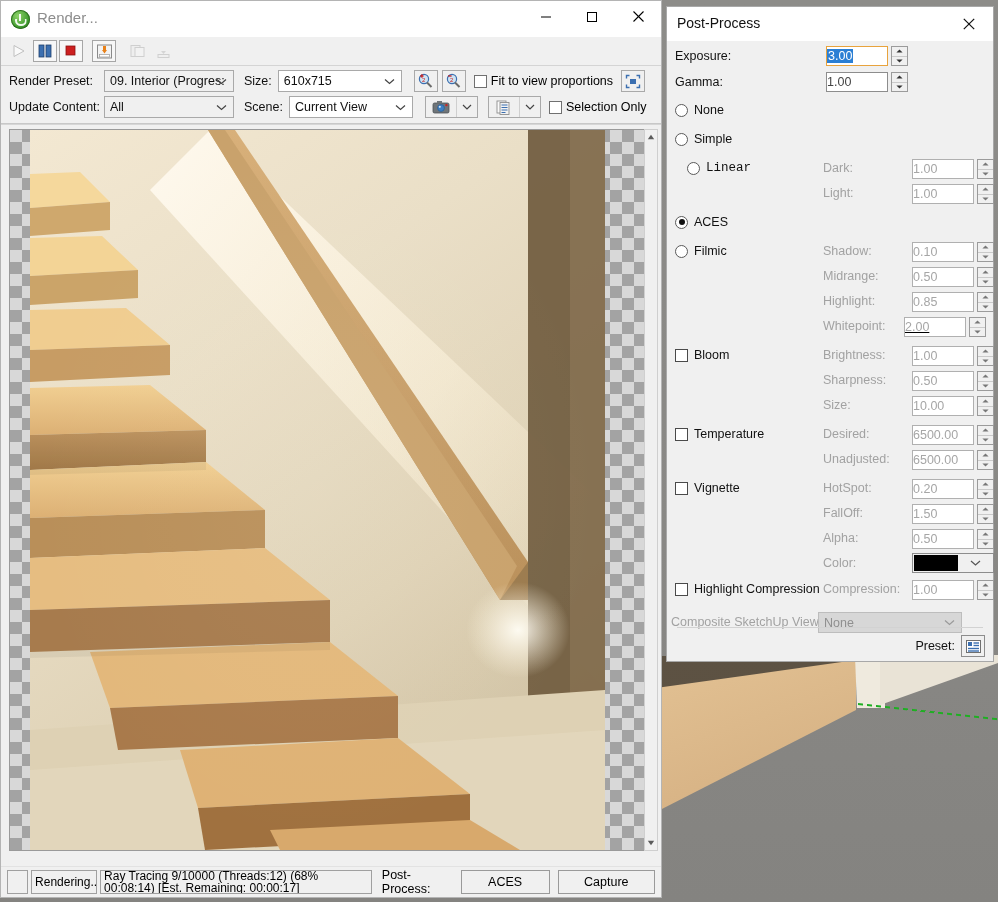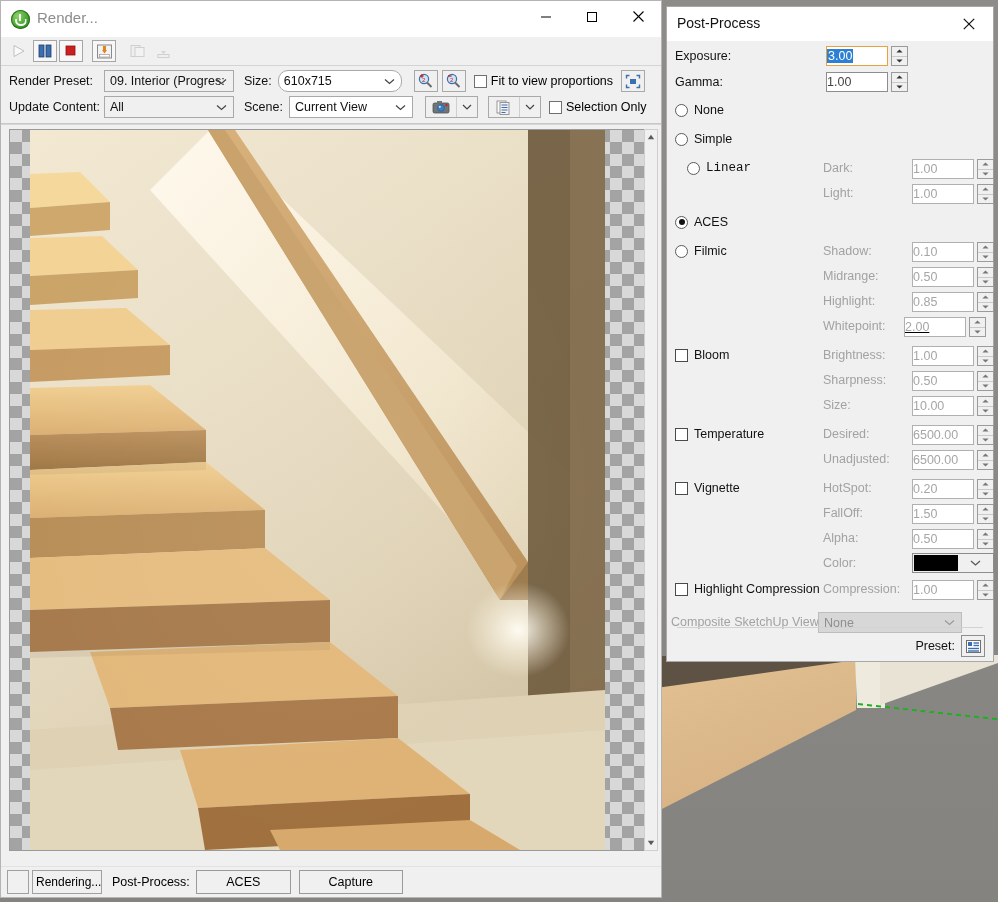--- a/index.html
+++ b/index.html
@@ -57,21 +57,21 @@
   .opt-row{display:flex;align-items:center;height:22px;margin-bottom:4px;}
   .opt-row:last-child{margin-bottom:0;}
   .lbl{font-size:12.5px;color:#111;}
   .w-preset-lbl{width:95px;}
   .sel{box-sizing:border-box;border:1px solid #a9a9a9;background:#f0f0f0;height:22px;
     display:flex;align-items:center;padding-left:5px;font-size:12.5px;color:#111;position:relative;
     white-space:nowrap;overflow:hidden;}
   .sel.white{background:#fff;}
   .sel .cv{position:absolute;right:6px;top:0;bottom:0;display:flex;align-items:center;}
   .sel-preset{width:130px;}
-  .sel-size{width:124px;margin-left:6px;border-radius:10px;}
+  .sel-size{width:124px;margin-left:6px;}
   .sel-scene{width:124px;margin-left:6px;}
   .spacer6{width:6px;}
   .icon-btn{width:24px;height:22px;border:1px solid #a9a9a9;background:#f0f0f0;
     display:flex;align-items:center;justify-content:center;box-sizing:border-box;}
   .split-btn{height:22px;border:1px solid #a9a9a9;background:#f0f0f0;display:flex;align-items:center;box-sizing:border-box;}
   .split-btn .main{width:30px;display:flex;align-items:center;justify-content:center;}
   .split-btn .arr{width:20px;display:flex;align-items:center;justify-content:center;border-left:1px solid #cfcfcf;height:100%;}
   .cbx{width:13px;height:13px;border:1px solid #707070;background:#fff;box-sizing:border-box;display:inline-block;}
   .cb-wrap{display:flex;align-items:center;gap:4px;margin-left:8px;font-size:12.5px;}
 
@@ -423,20 +423,21 @@
         <svg width="8" height="6" viewBox="0 0 8 6">
             <polygon points="4,5.2 0.8,0.8 7.2,0.8" fill="#5b5b5b"></polygon>
           </svg>
       </div>
     </div>
   </div>
 
   <div class="statusbar">
     <div class="st-box st-small"></div>
     <div class="st-box st-rendering">Rendering...</div>
+    <div class="st-box st-msg">Ray Tracing 9/10000 (Threads:12) (68% 00:08:14) [Est. Remaining: 00:00:17]</div>
     <div class="st-pp-lbl">Post-Process:</div>
     <div class="btn btn-aces">ACES</div>
     <div class="btn btn-capture">Capture</div>
   </div>
 </div>
 
 <div id="postprocess">
   <div class="pp-title">
     <div class="t">Post-Process</div>
     <div class="pp-close">

